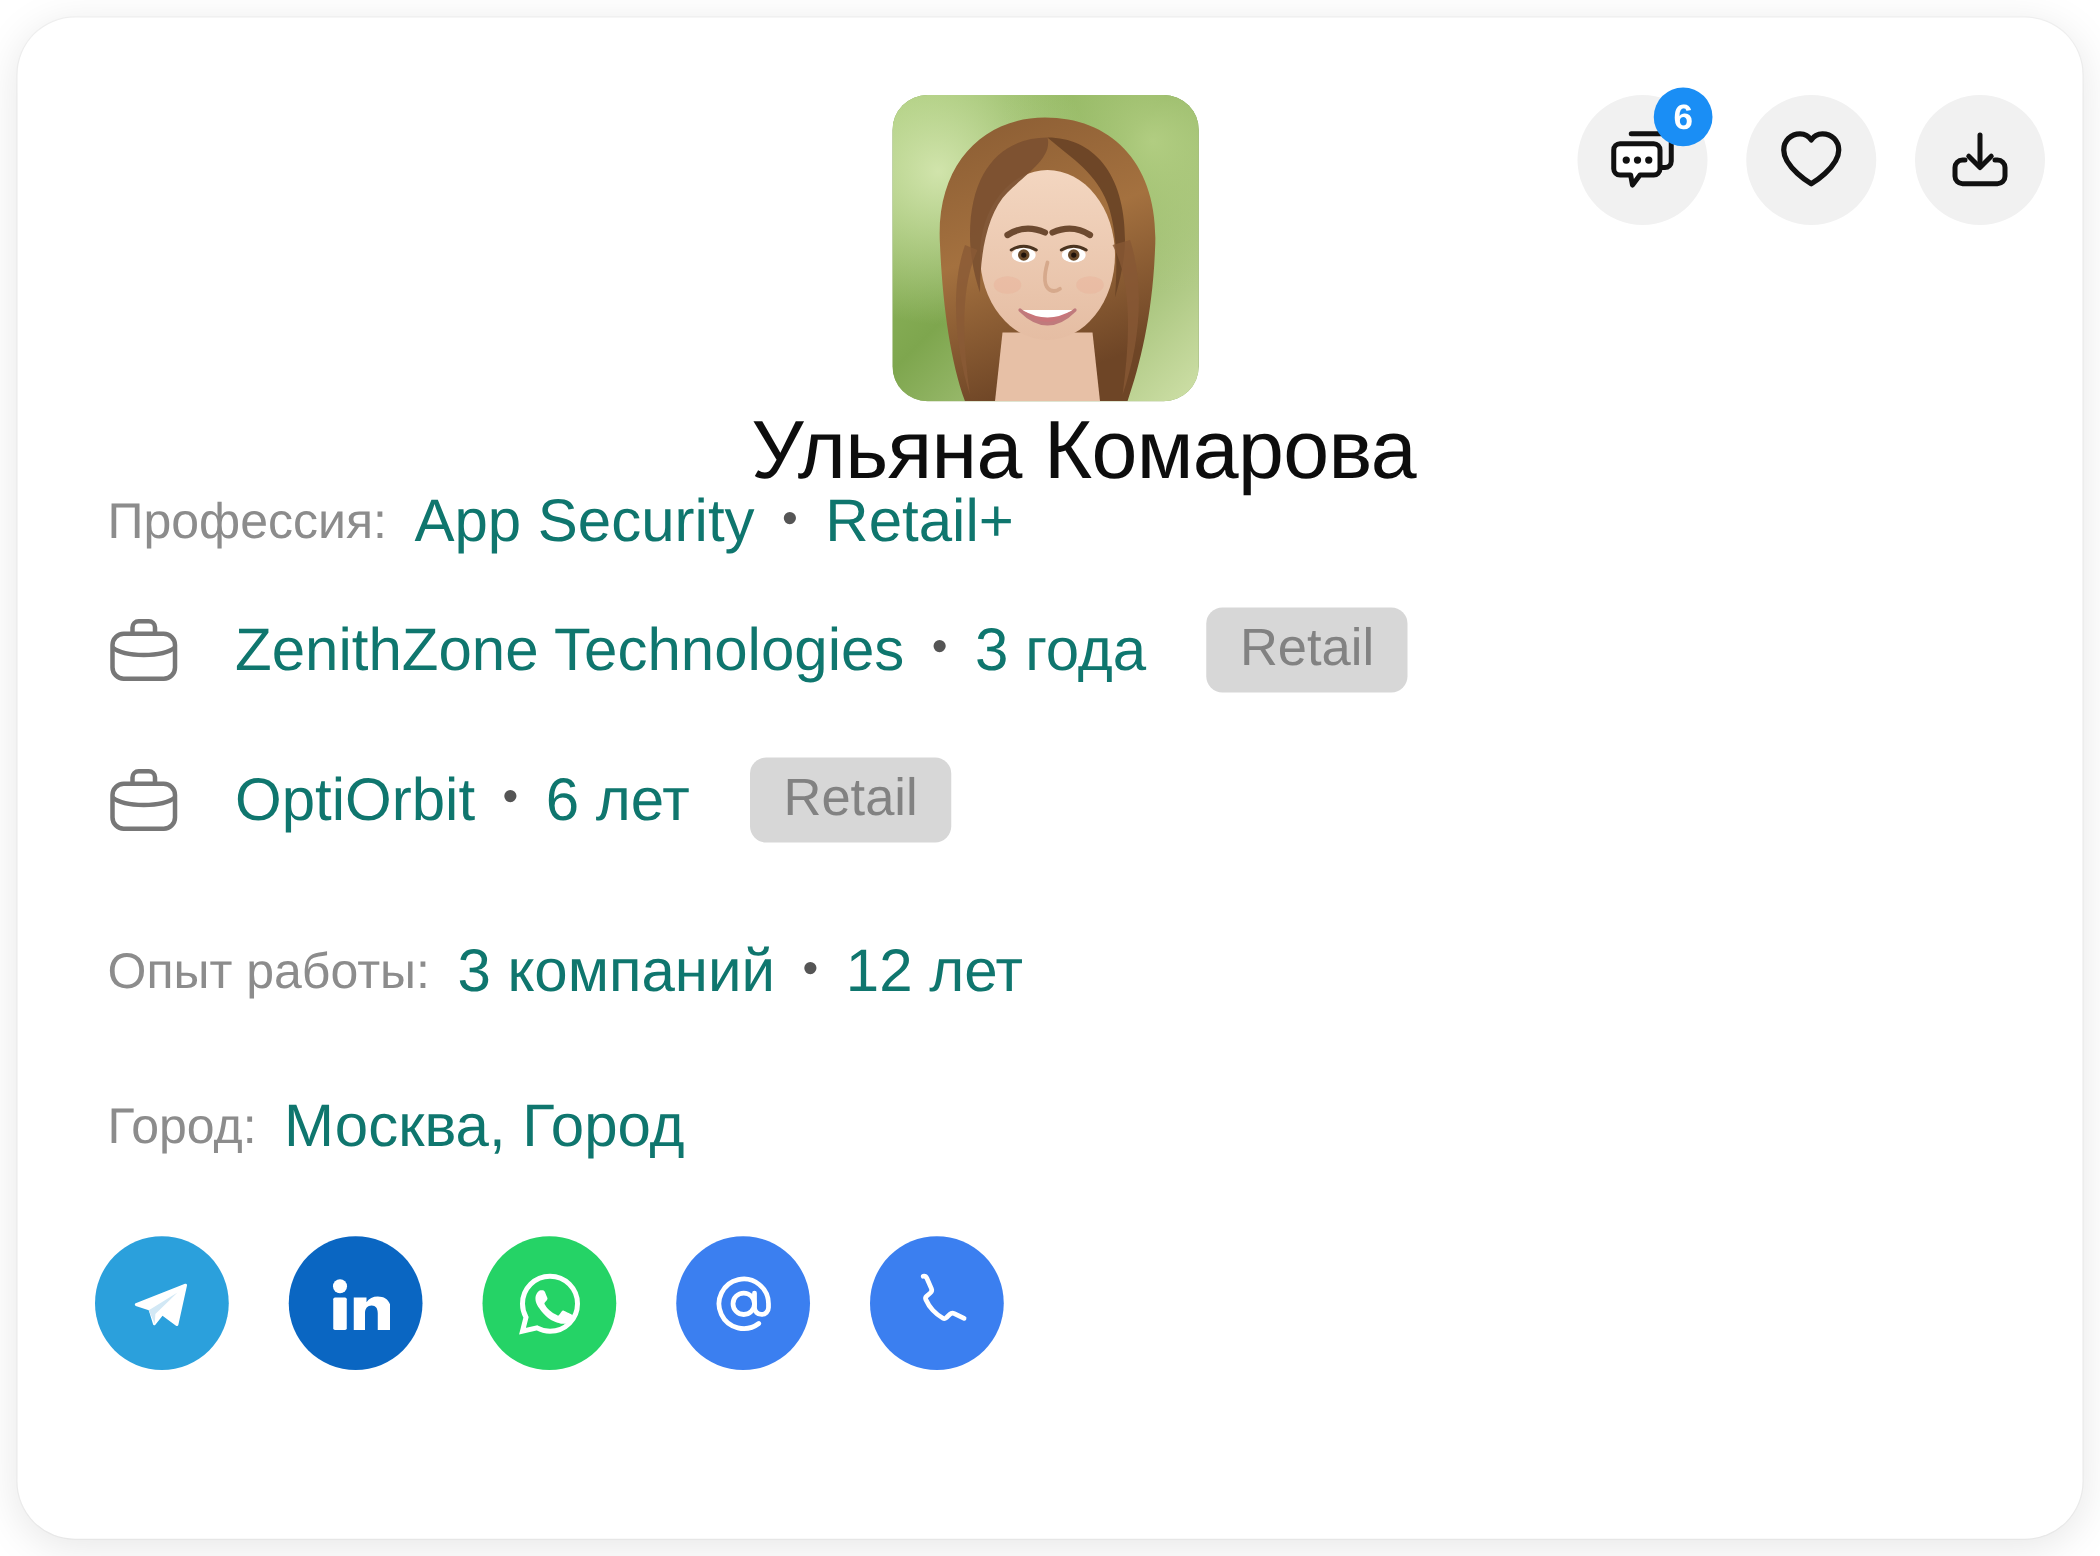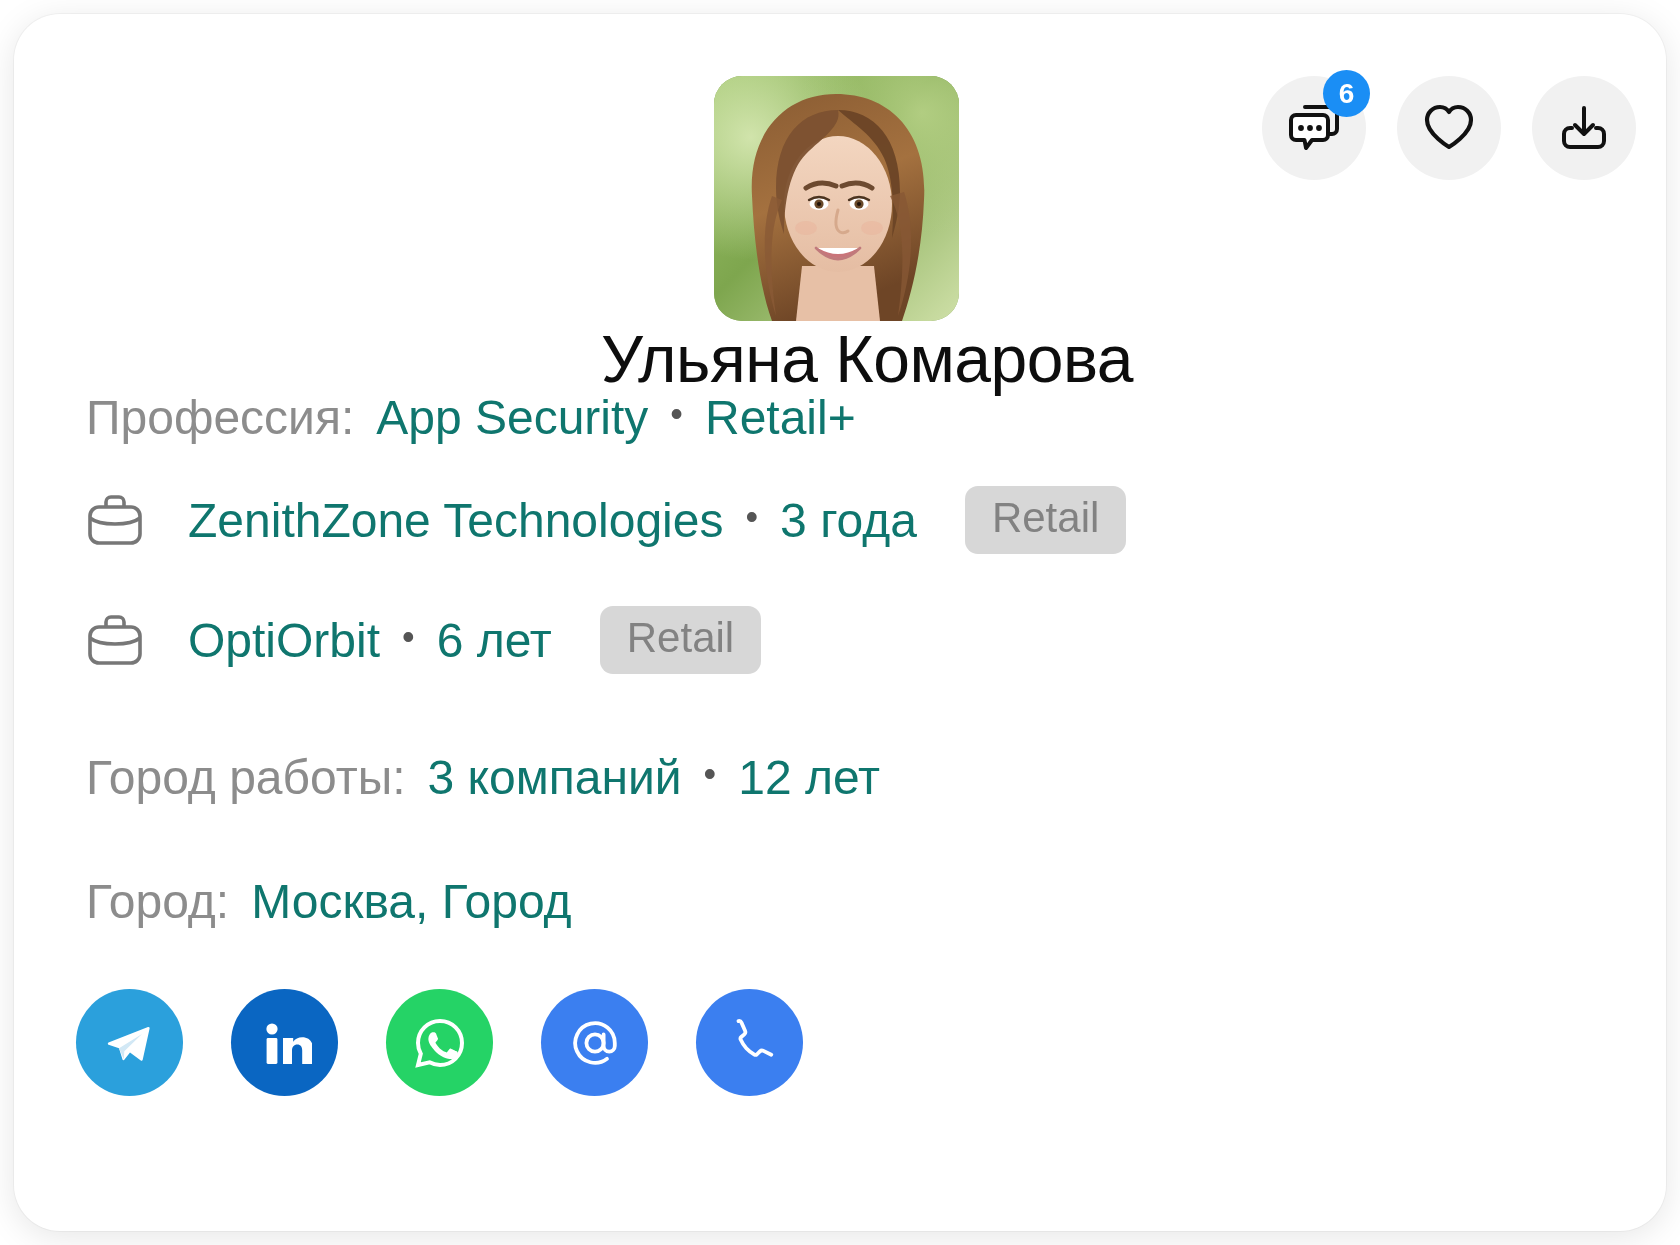--- a/index.html
+++ b/index.html
@@ -95,21 +95,21 @@
     align-items: center;
     white-space: nowrap;
   }
   .row-profession { height: 86px; }
   .row-company    { height: 120px; }
   .row-experience { height: 86px; margin-top: 34px; }
   .row-city       { height: 86px; margin-top: 38px; }
 
   .label {
     color: #8c8c8c;
-    font-size: 48px;
+    font-size: 40px;
     font-weight: 400;
   }
   .value {
     color: #0f766e;
     font-size: 48px;
     font-weight: 400;
   }
   .sep {
     color: #555;
     font-size: 36px;
@@ -296,21 +296,21 @@
           <path d="M4 26 C14 34 44 34 54 26" stroke="#777" stroke-width="3.6" fill="none"></path>
         </svg>
       </span>
       <span class="value company-text">OptiOrbit</span>
       <span class="sep">•</span>
       <span class="value">6 лет</span>
       <span class="tag">Retail</span>
     </div>
 
     <div class="row row-experience">
-      <span class="label">Город работы:</span>
+      <span class="label">Опыт работы:</span>
       <span class="gap-sm"></span>
       <span class="value">3 компаний</span>
       <span class="sep">•</span>
       <span class="value">12 лет</span>
     </div>
 
     <div class="row row-city">
       <span class="label">Город:</span>
       <span class="gap-sm"></span>
       <span class="value">Москва, Город</span>

